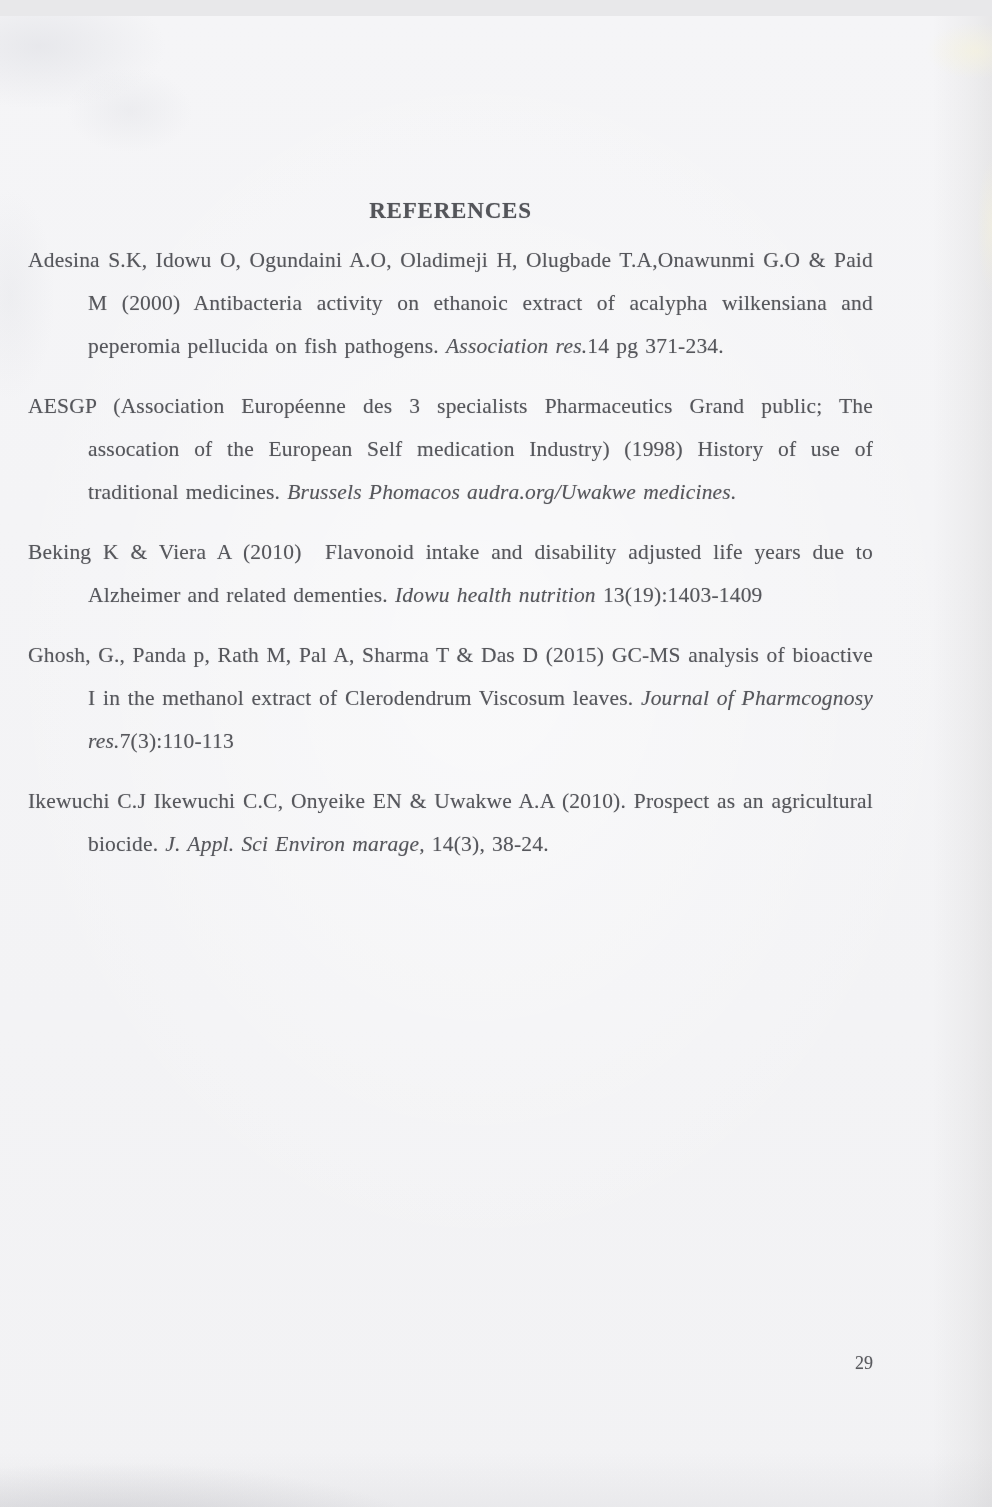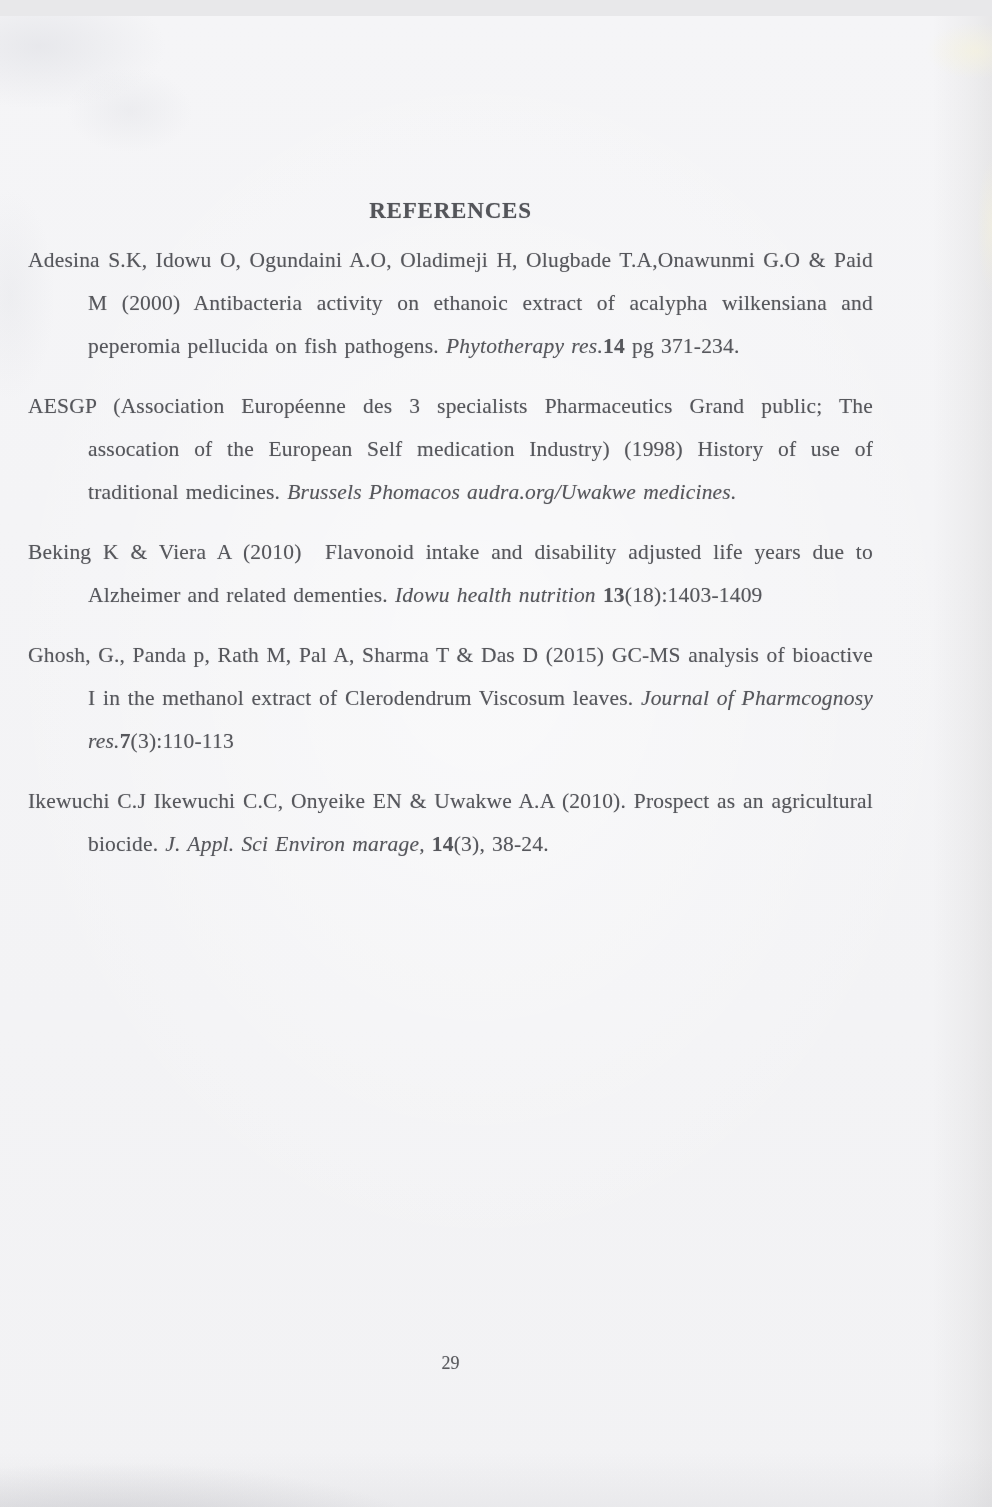--- a/index.html
+++ b/index.html
@@ -53,40 +53,40 @@
     line-height: 43px;
     color: #56575c;
     text-align: justify;
     padding-left: 60px;
     text-indent: -60px;
     letter-spacing: 0.2px;
     word-spacing: 1.5px;
     text-shadow: 0 0 1px rgba(86,87,92,0.38);
   }
   p.ref .it { font-style: italic; }
-  p.ref .b  { font-weight: bold; }
+  p.ref .b  { font-weight: normal; }
   .pagenum {
     position: absolute;
     left: 28px;
     top: 1337px;
     width: 845px;
-    text-align: center;
+    text-align: right;
     font-size: 18px;
     color: #595a5e;
     text-shadow: 0 0 1px rgba(89,90,94,0.35);
   }
 </style>
 </head>
 <body>
 
 <div class="page">
   <div class="content">
     <h1 class="title">REFERENCES</h1>
     <div id="reference-list">
-        <p class="ref"><span class="">Adesina S.K, Idowu O, Ogundaini A.O, Oladimeji H, Olugbade T.A,Onawunmi G.O &amp; Paid M (2000) Antibacteria activity on ethanoic extract of acalypha wilkensiana and peperomia pellucida on fish pathogens. </span><span class="it">Phytotherapy res.</span><span class="b">14</span><span class=""> pg 371-234.</span></p>
+        <p class="ref"><span class="">Adesina S.K, Idowu O, Ogundaini A.O, Oladimeji H, Olugbade T.A,Onawunmi G.O &amp; Paid M (2000) Antibacteria activity on ethanoic extract of acalypha wilkensiana and peperomia pellucida on fish pathogens. </span><span class="it">Association res.</span><span class="b">14</span><span class=""> pg 371-234.</span></p>
         <p class="ref"><span class="">AESGP (Association Européenne des 3 specialists Pharmaceutics Grand public; The assocation of the European Self medication Industry) (1998) History of use of traditional medicines. </span><span class="it">Brussels Phomacos audra.org/Uwakwe medicines.</span></p>
-        <p class="ref"><span class="">Beking K &amp; Viera A (2010)&nbsp; Flavonoid intake and disability adjusted life years due to Alzheimer and related dementies. </span><span class="it">Idowu health nutrition </span><span class="b">13</span><span class="">(18):1403-1409</span></p>
+        <p class="ref"><span class="">Beking K &amp; Viera A (2010)&nbsp; Flavonoid intake and disability adjusted life years due to Alzheimer and related dementies. </span><span class="it">Idowu health nutrition </span><span class="b">13</span><span class="">(19):1403-1409</span></p>
         <p class="ref"><span class="">Ghosh, G., Panda p, Rath M, Pal A, Sharma T &amp; Das D (2015) GC-MS analysis of bioactive I in the methanol extract of Clerodendrum Viscosum leaves. </span><span class="it">Journal of Pharmcognosy res.</span><span class="b">7</span><span class="">(3):110-113</span></p>
         <p class="ref"><span class="">Ikewuchi C.J Ikewuchi C.C, Onyeike EN &amp; Uwakwe A.A (2010). Prospect as an agricultural biocide. </span><span class="it">J. Appl. Sci Environ marage, </span><span class="b">14</span><span class="">(3), 38-24.</span></p>
       </div>
   </div>
   <div class="pagenum">29</div>
 </div>
 
 </body></html>

